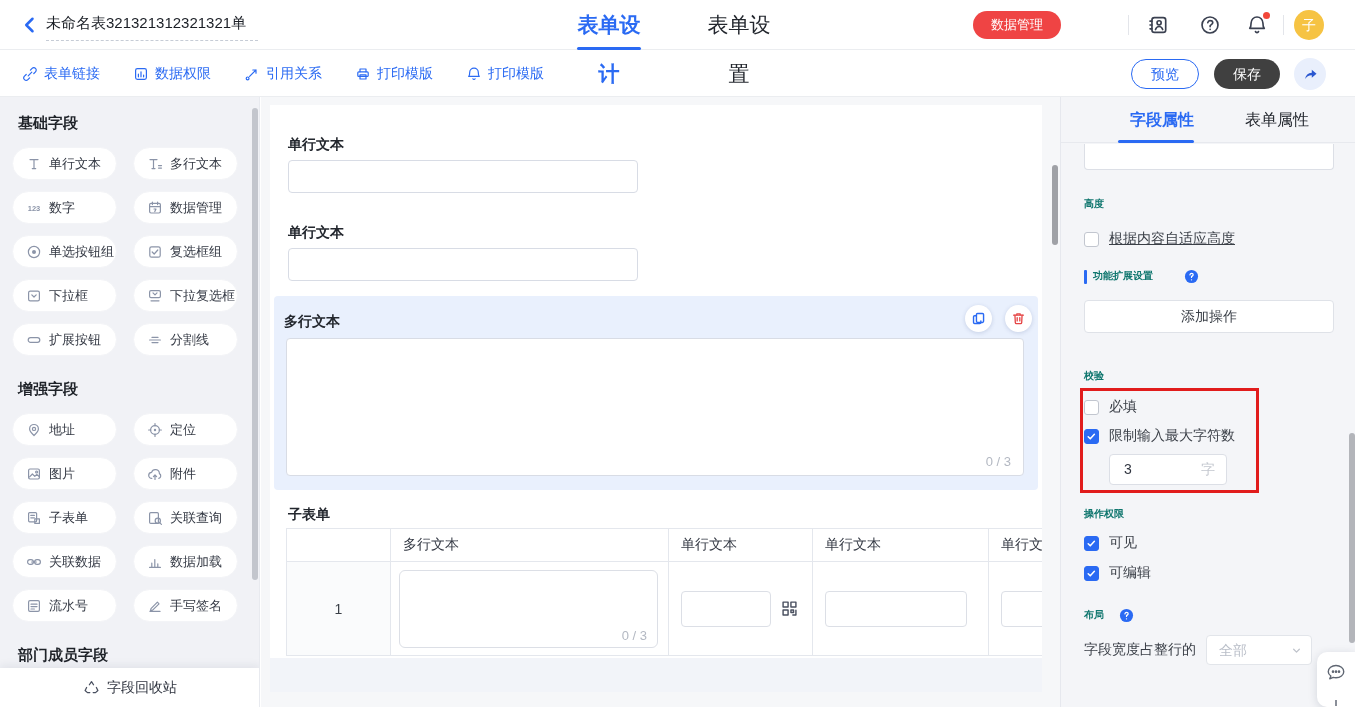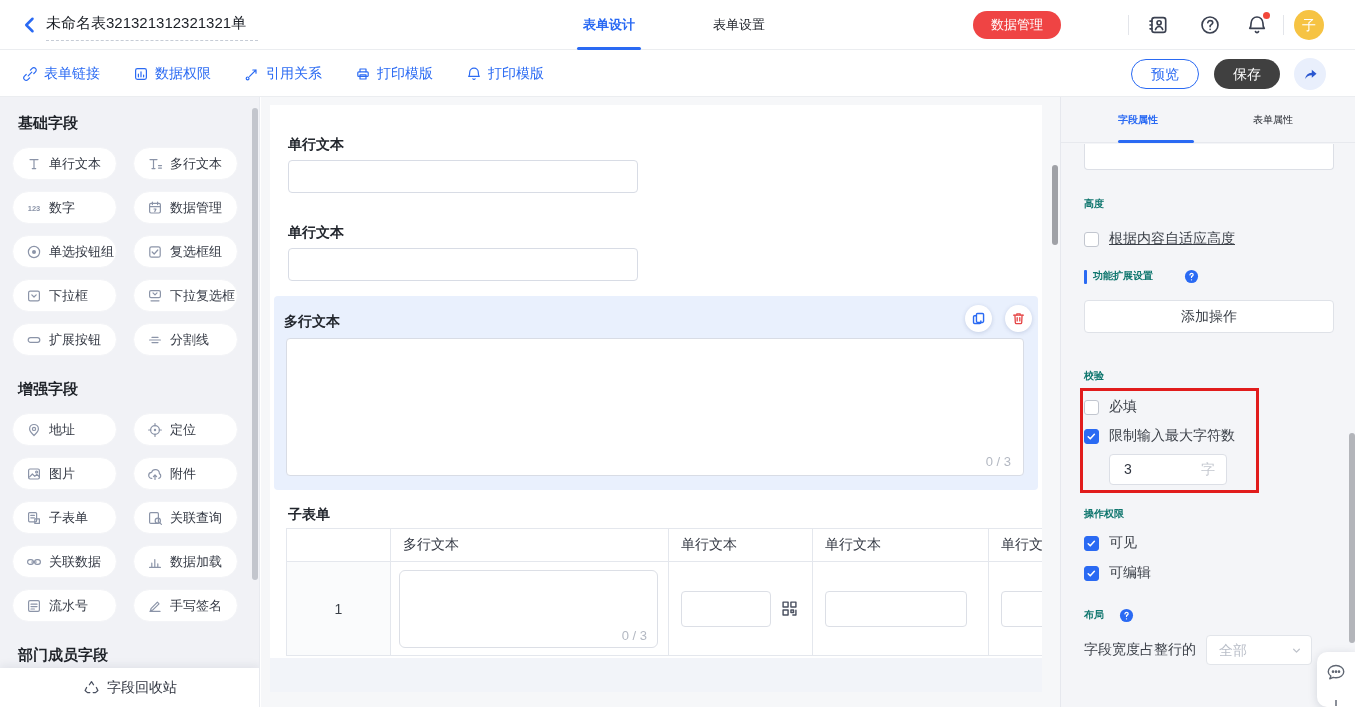--- a/index.html
+++ b/index.html
@@ -7,21 +7,21 @@
     font-family:"Liberation Sans","DejaVu Sans",sans-serif; color:#1f2329; }
   .app { position:relative; width:1355px; height:707px; background:#fff; }
   svg.ic { display:block; }
 
   
   .hdr { position:absolute; left:0; top:0; width:1355px; height:50px; background:#fff;
          border-bottom:1px solid #ebedf0; z-index:30; }
   .back { position:absolute; left:20px; top:15px; width:20px; height:20px; color:#2a6af3; cursor:pointer; }
   .title { position:absolute; left:46px; top:14px; font-size:15px; color:#1b1f26;
            border-bottom:1px dashed #c6ccd6; padding-bottom:7px; min-width:212px; }
-  .hdr-tab { position:absolute; top:0; height:49px; line-height:49px; font-size:13px; cursor:pointer; }
+  .hdr-tab { position:absolute; top:0; height:49px; line-height:49px; font-size:21px; cursor:pointer; }
   .hdr-tab.t1 { left:577px; width:64px; text-align:center; color:#2a6af3; font-weight:bold; }
   .hdr-tab.t2 { left:707px; width:64px; text-align:center; color:#23272e; }
   .hdr-underline { position:absolute; left:577px; top:47px; width:64px; height:3px; background:#2a6af3; border-radius:2px; }
   .btn-green { position:absolute; left:973px; top:11px; width:88px; height:28px; border-radius:14px;
                background:#ef4444; color:#fff; font-size:13px; text-align:center; line-height:28px; cursor:pointer; }
   .vdiv { position:absolute; top:15px; width:1px; height:20px; background:#e3e5ea; }
   .hicon { position:absolute; top:14px; width:22px; height:22px; color:#3a4050; cursor:pointer; }
   .bell-dot { position:absolute; right:-2px; top:-2px; width:7px; height:7px; border-radius:50%; background:#f2473a; }
   .avatar { position:absolute; left:1294px; top:10px; width:30px; height:30px; border-radius:50%;
             background:#f6c343; color:#fff; font-size:14px; text-align:center; line-height:30px; cursor:pointer; }
@@ -79,23 +79,23 @@
   .sf-ta { position:absolute; left:8px; top:8px; right:10px; height:78px; border:1px solid #dcdfe6; border-radius:6px; background:#fff; }
   .sf-in { border:1px solid #dcdfe6; border-radius:4px; background:#fff; width:90px; height:36px; }
   .qr { width:19px; height:19px; color:#4a5060; margin-left:9px; cursor:pointer; }
   .page-bottom-band { position:absolute; left:0px; bottom:0px; width:772px; height:34px; background:#f2f4f9; }
   .cv-scroll { position:absolute; left:791px; top:68px; width:6px; height:80px; background:#9fa1a6; border-radius:3px; }
 
   
   .panel { position:absolute; left:1060px; top:97px; width:295px; height:610px; background:#f4f5f8;
            border-left:1px solid #e6e8ee; overflow:hidden; }
   .ptabs { position:absolute; left:0; top:0; width:295px; height:46px; border-bottom:1px solid #e7e9ee; }
-  .ptab { position:absolute; top:0; height:45px; line-height:45px; font-size:10px; cursor:pointer; text-align:left; }
+  .ptab { position:absolute; top:0; height:45px; line-height:45px; font-size:16px; cursor:pointer; text-align:right; }
   .ptab.a { left:57px; width:76px; color:#2a6af3; font-weight:bold; }
-  .ptab.b { left:192px; width:76px; color:#23272e; }
+  .ptab.b { left:172px; width:76px; color:#23272e; }
   .ptab-underline { position:absolute; left:57px; top:43px; width:76px; height:3px; background:#2a6af3; border-radius:2px; }
   .p-sec-title { position:absolute; left:23px; font-size:10px; font-weight:bold; color:#0f766e; }
   .p-partial-input { position:absolute; left:23px; top:47px; width:250px; height:26px; background:#fff;
                      border:1px solid #dcdfe6; border-top:none; border-radius:0 0 4px 4px; }
   .cbx-row { position:absolute; left:23px; display:flex; align-items:center; gap:10px; font-size:14px; color:#3a3f47; cursor:pointer; }
   .cbx { width:15px; height:15px; border:1px solid #c2c6cf; border-radius:3px; background:#fff; flex:none;
          display:flex; align-items:center; justify-content:center; }
   .cbx.on { background:#2a6af3; border-color:#2a6af3; }
   .cbx svg { width:11px; height:11px; color:#fff; }
   .sec-accent { position:absolute; left:23px; width:3px; height:14px; background:#2a6af3; border-radius:1px; }

